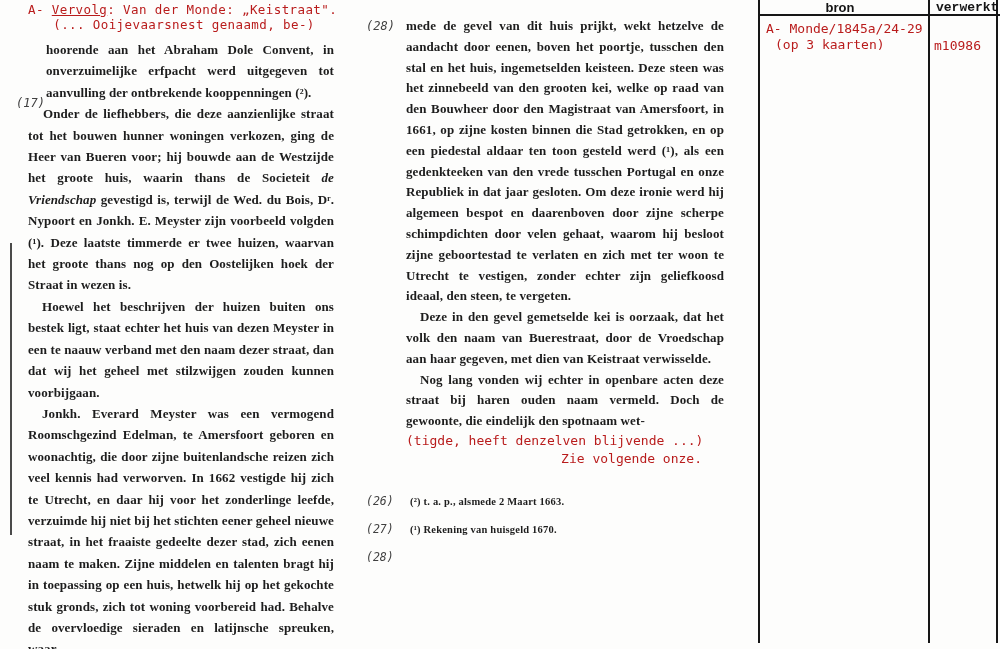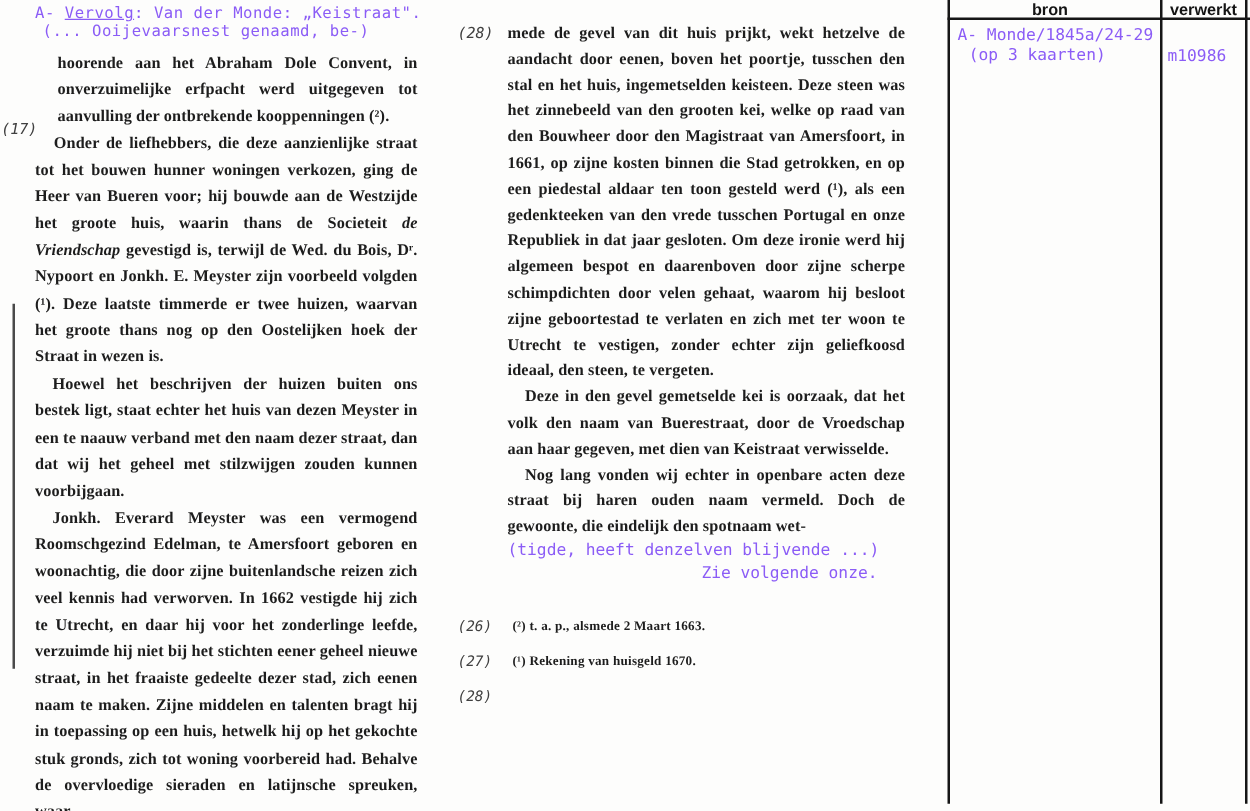--- a/index.html
+++ b/index.html
@@ -7,37 +7,37 @@
     width:1000px; height:649px; position:relative; overflow:hidden;
     background:#fdfdfc;
     font-family:"Liberation Serif","DejaVu Serif",serif;
   }
   .serif {
     font-family:"Liberation Serif","DejaVu Serif",serif;
     font-weight:bold; color:#1d1d1d; text-align:justify;
   }
   .tw {
     font-family:"DejaVu Sans Mono","Liberation Mono",monospace;
-    color:#8b5cf6;
+    color:#b91c1c;
   }
   .hand {
     font-family:"DejaVu Sans Mono","Liberation Mono",monospace;
     font-style:italic; color:#404040;
   }
   
   .left-col { position:absolute; left:28px; top:2px; width:306px; }
   .hdr1 { font-size:12.5px; letter-spacing:0.4px; white-space:nowrap; }
   .hdr1 .ul { text-decoration:underline; }
-  .hdr2 { font-size:12.5px; letter-spacing:0.4px; padding-left:6px; white-space:nowrap; }
+  .hdr2 { font-size:12.5px; letter-spacing:0.4px; padding-left:6px; white-space:nowrap;text-align:center; }
   .body-par { margin:0; font-size:13px; line-height:21.4px; letter-spacing:0.1px; }
   .par-first { margin-left:18px; margin-top:7px; }
   .hang { text-indent:15px; }
   .indent { text-indent:14px; }
   .it { font-style:italic; }
-  .m17 { position:absolute; left:1px; top:96px; font-size:12px;text-align:right; }
+  .m17 { position:absolute; left:16px; top:96px; font-size:12px;text-align:right; }
   
   .mid-col { position:absolute; left:406px; top:16px; width:318px; }
   .mid-col .body-par { line-height:20.8px;font-family:Liberation Serif, serif; }
   .m28 { position:absolute; left:366px; top:19px; font-size:12px; }
   .tw-line { font-size:13px; margin-top:1px; white-space:nowrap; }
   .see-next { font-size:13px; text-align:right; padding-right:22px; margin-top:3px; }
   
   .footnotes { position:absolute; left:366px; top:494px; width:390px; }
   .fn-row { display:flex; margin-bottom:13px; }
   .fn-margin { width:42px; flex:0 0 42px; font-size:11.5px; }
@@ -48,21 +48,21 @@
   .vl-a { left:758px; }
   .vl-b { left:928px; }
   .vl-c { left:996px; }
   .hline { position:absolute; left:758px; top:14px; width:242px; height:2px; background:#161616; }
   .th {
     position:absolute; top:0px;
     font-family:"Liberation Sans","DejaVu Sans",sans-serif;
     font-weight:bold; font-size:13px; color:#141414;
   }
   .th-bron { left:760px; width:160px; text-align:center; }
-  .th-verwerkt { left:936px; }
+  .th-verwerkt { left:936px;font-family:Liberation Mono, monospace; }
   .cell-bron { position:absolute; left:766px; top:21px; font-size:13px; line-height:16px; }
   .cell-bron .l2 { padding-left:9px; }
   .cell-verwerkt { position:absolute; left:934px; top:38px; font-size:13px; }
   
   .artifact { position:absolute; left:10px; top:243px; width:2px; height:292px; background:#2a2a2a; opacity:0.85; }
 </style>
 </head>
 <body>
 
 <div class="artifact"></div>

